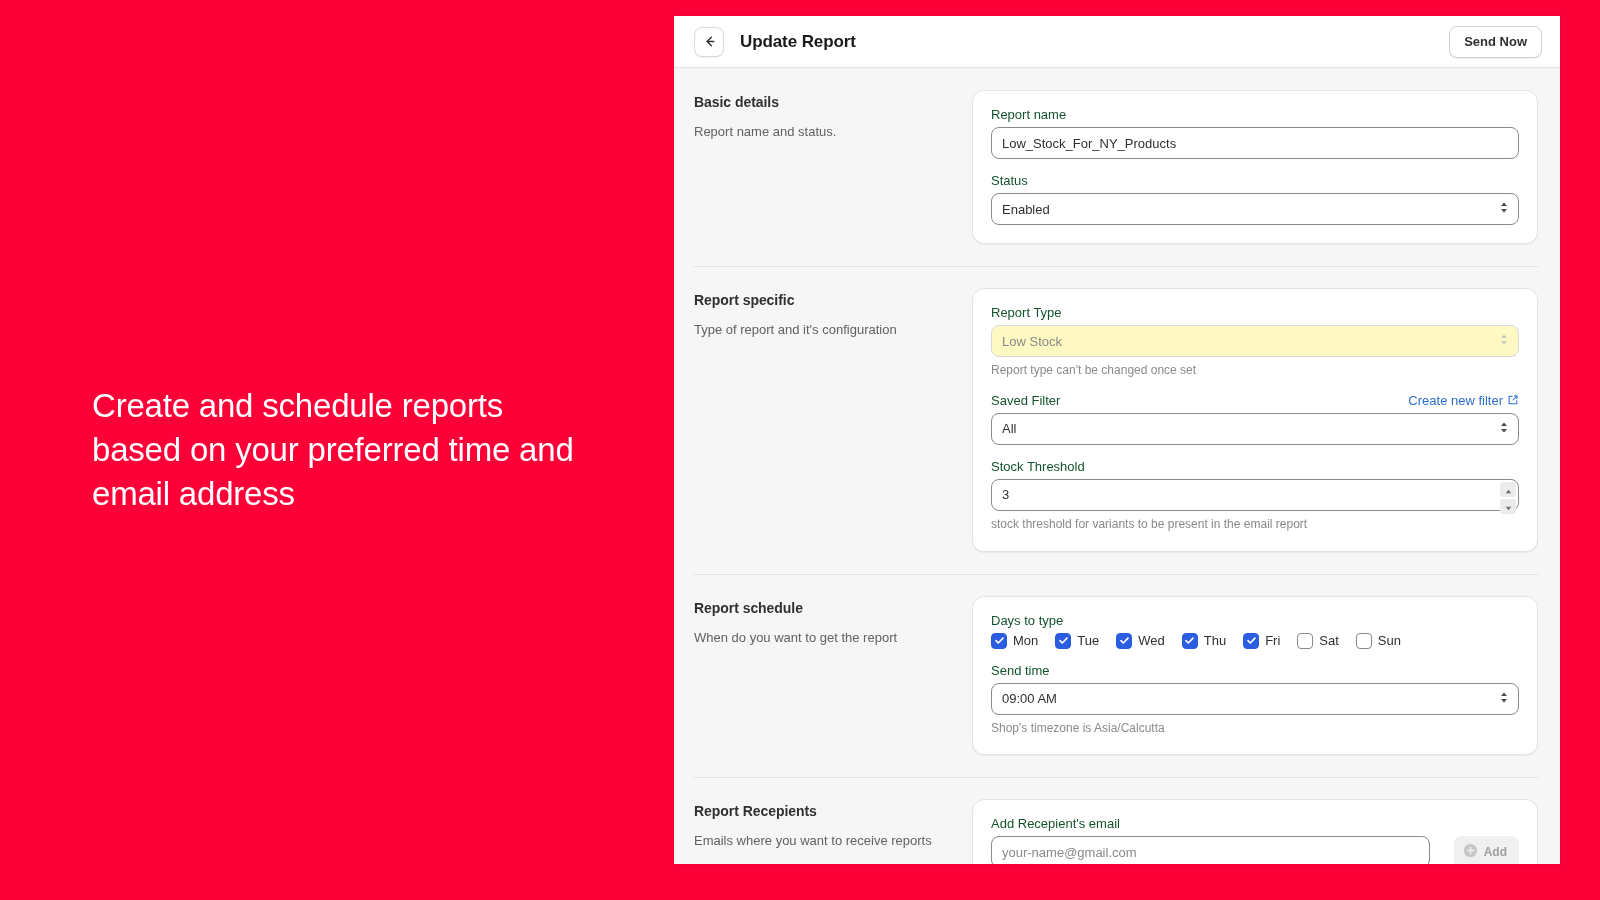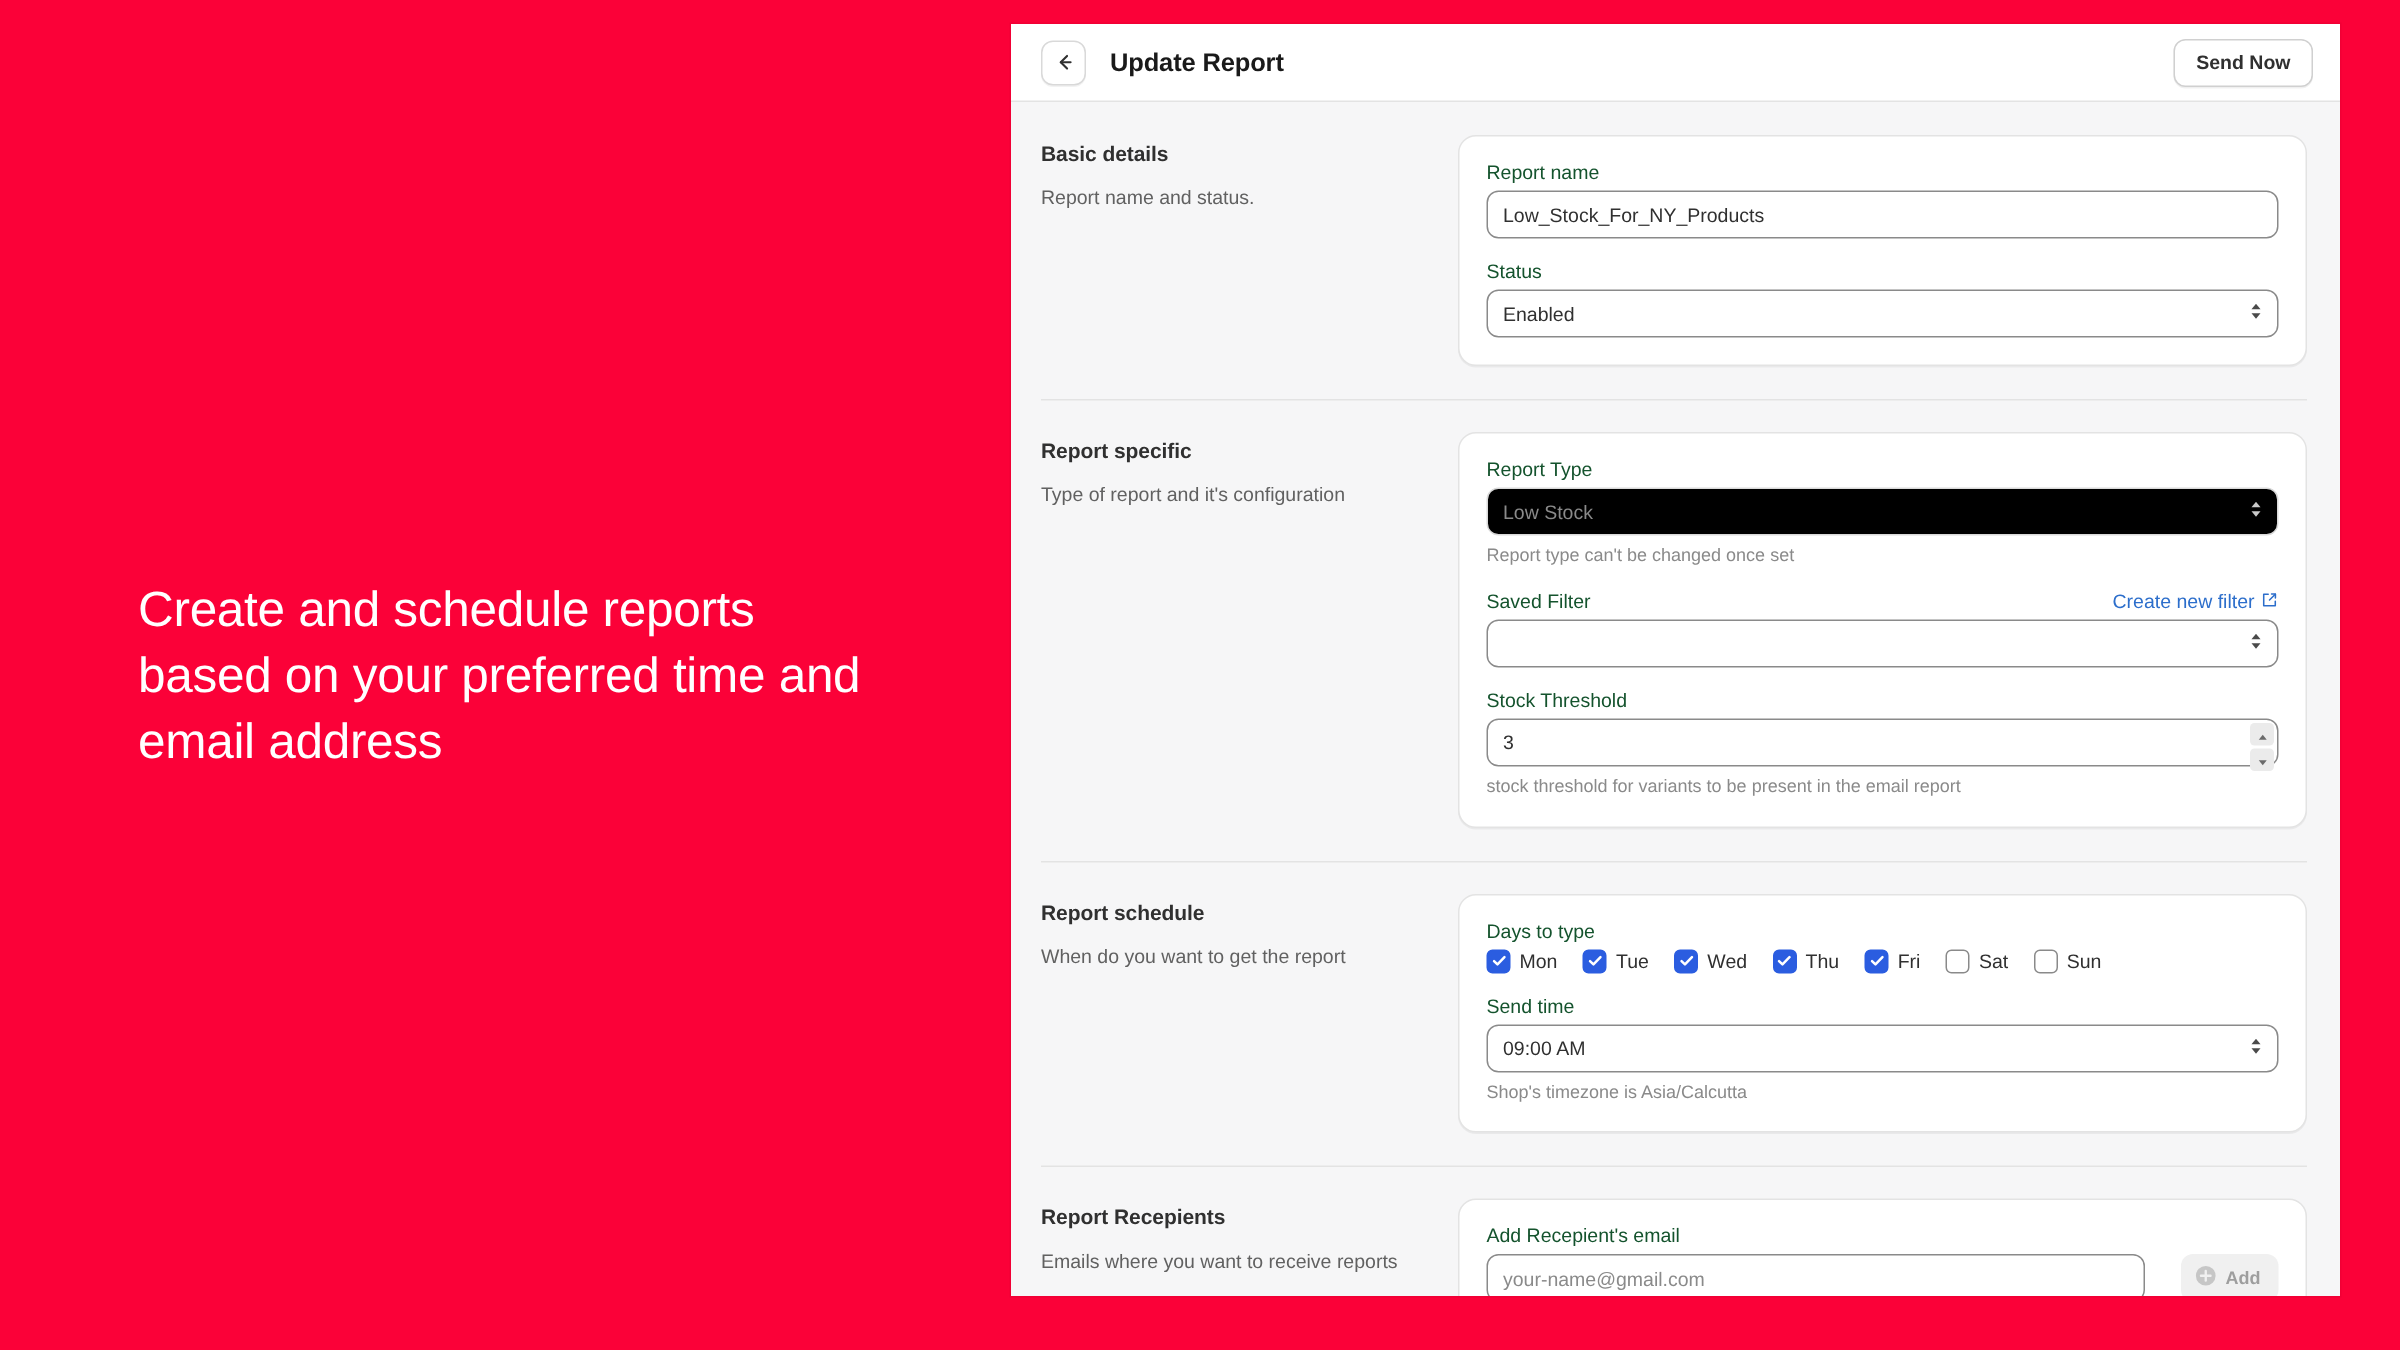--- a/index.html
+++ b/index.html
@@ -180,21 +180,21 @@
     padding-right: 28px;
     background: #FFFFFF;
   }
   .select .sel-val { flex: 1 1 auto; }
   .select .caret {
     position: absolute;
     right: 9px; top: 50%;
     transform: translateY(-50%);
   }
   .select.disabled {
-    background: #000000;
+    background: #fef9c3;
     border-color: #D9D9D9;
     color: #8A8A8A;
     cursor: default;
   }
   .select.disabled .sel-val { color: #8A8A8A; }
 
   .helper {
     margin-top: 5px;
     font-size: 12px;
     color: #8A8A8A;
@@ -355,20 +355,21 @@
               <span>
                 <svg width="12" height="12" viewBox="0 0 14 14" fill="none">
                   <path d="M6 2.5H2.5V11.5H11.5V8" stroke="#2C6ECB" stroke-width="1.2" stroke-linecap="round" stroke-linejoin="round"></path>
                   <path d="M8.6 2.4H11.6V5.4" stroke="#2C6ECB" stroke-width="1.2" stroke-linecap="round" stroke-linejoin="round"></path>
                   <path d="M11.5 2.5L7 7" stroke="#2C6ECB" stroke-width="1.2" stroke-linecap="round"></path>
                 </svg>
               </span>
             </a>
           </div>
           <div class="select">
+            <span class="sel-val">All</span>
             <span class="caret">
               <svg width="10" height="14" viewBox="0 0 10 14" fill="none">
                 <path d="M5 2 L8 5.6 H2 Z" fill="#4A4A4A"></path>
                 <path d="M5 12 L8 8.4 H2 Z" fill="#4A4A4A"></path>
               </svg>
             </span>
           </div>
         </div>
 
         <div class="field">

